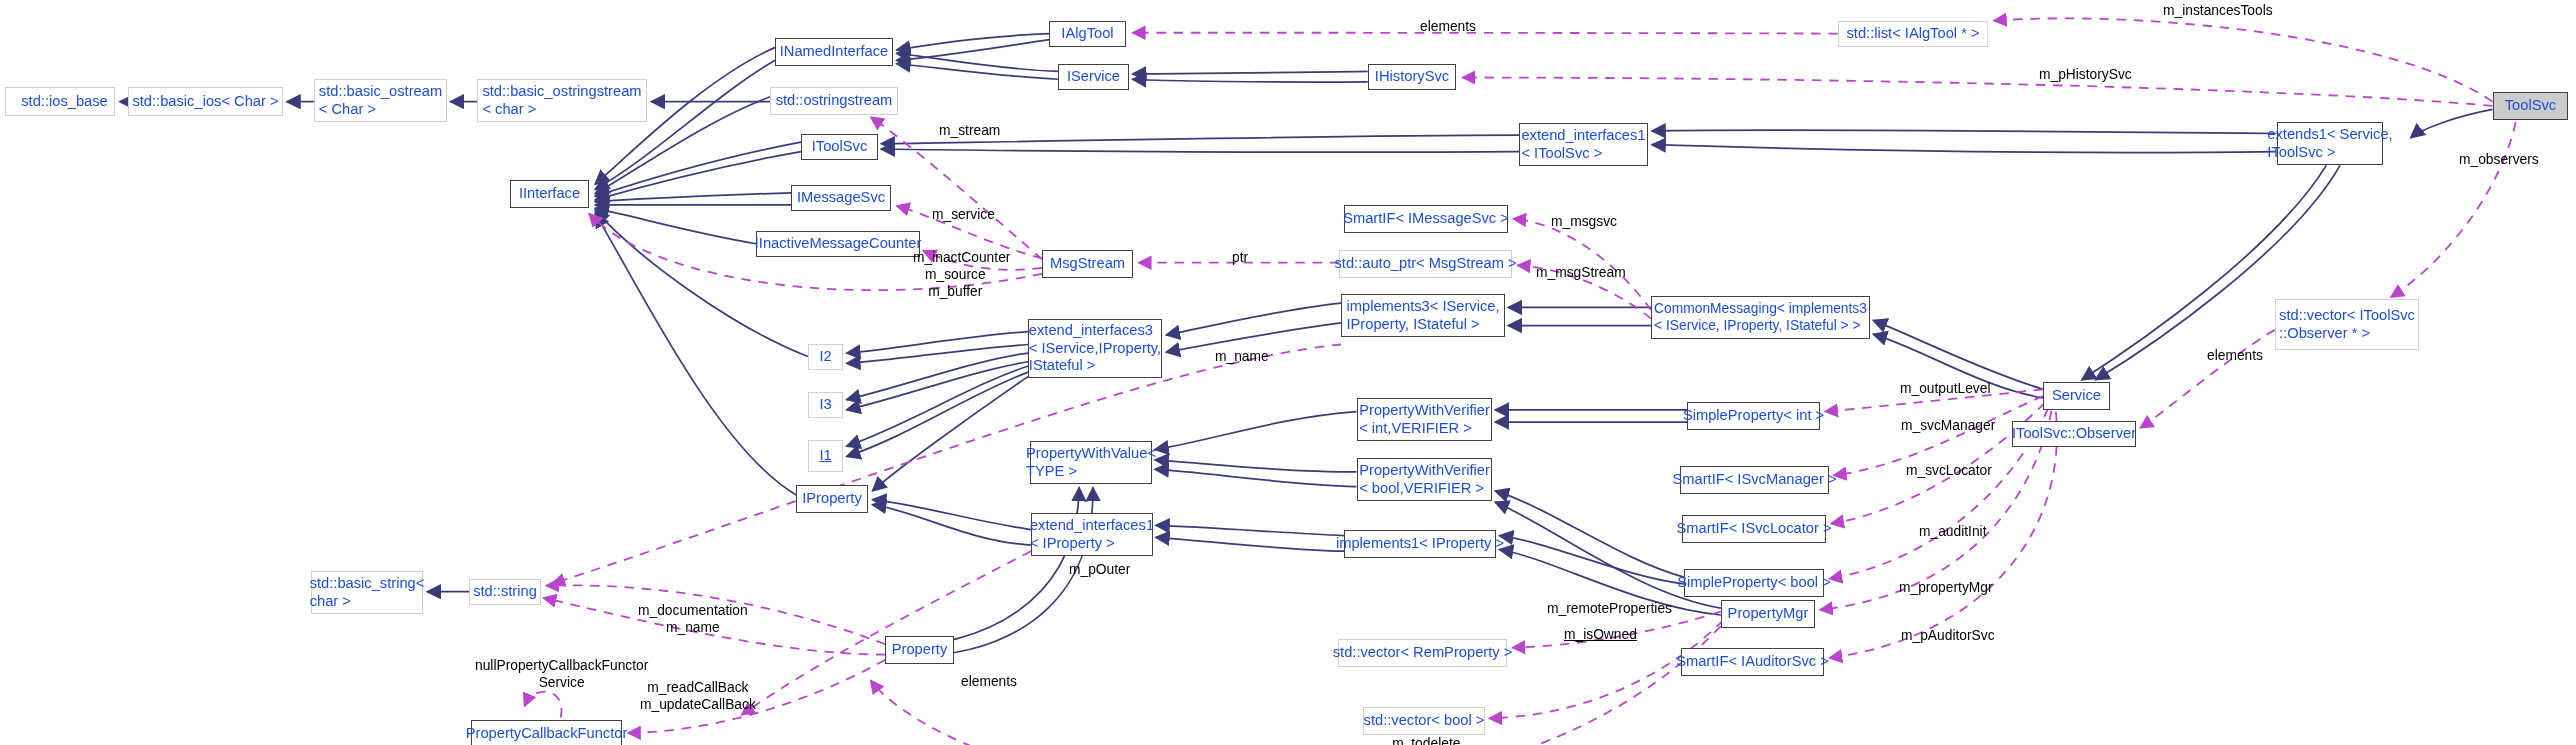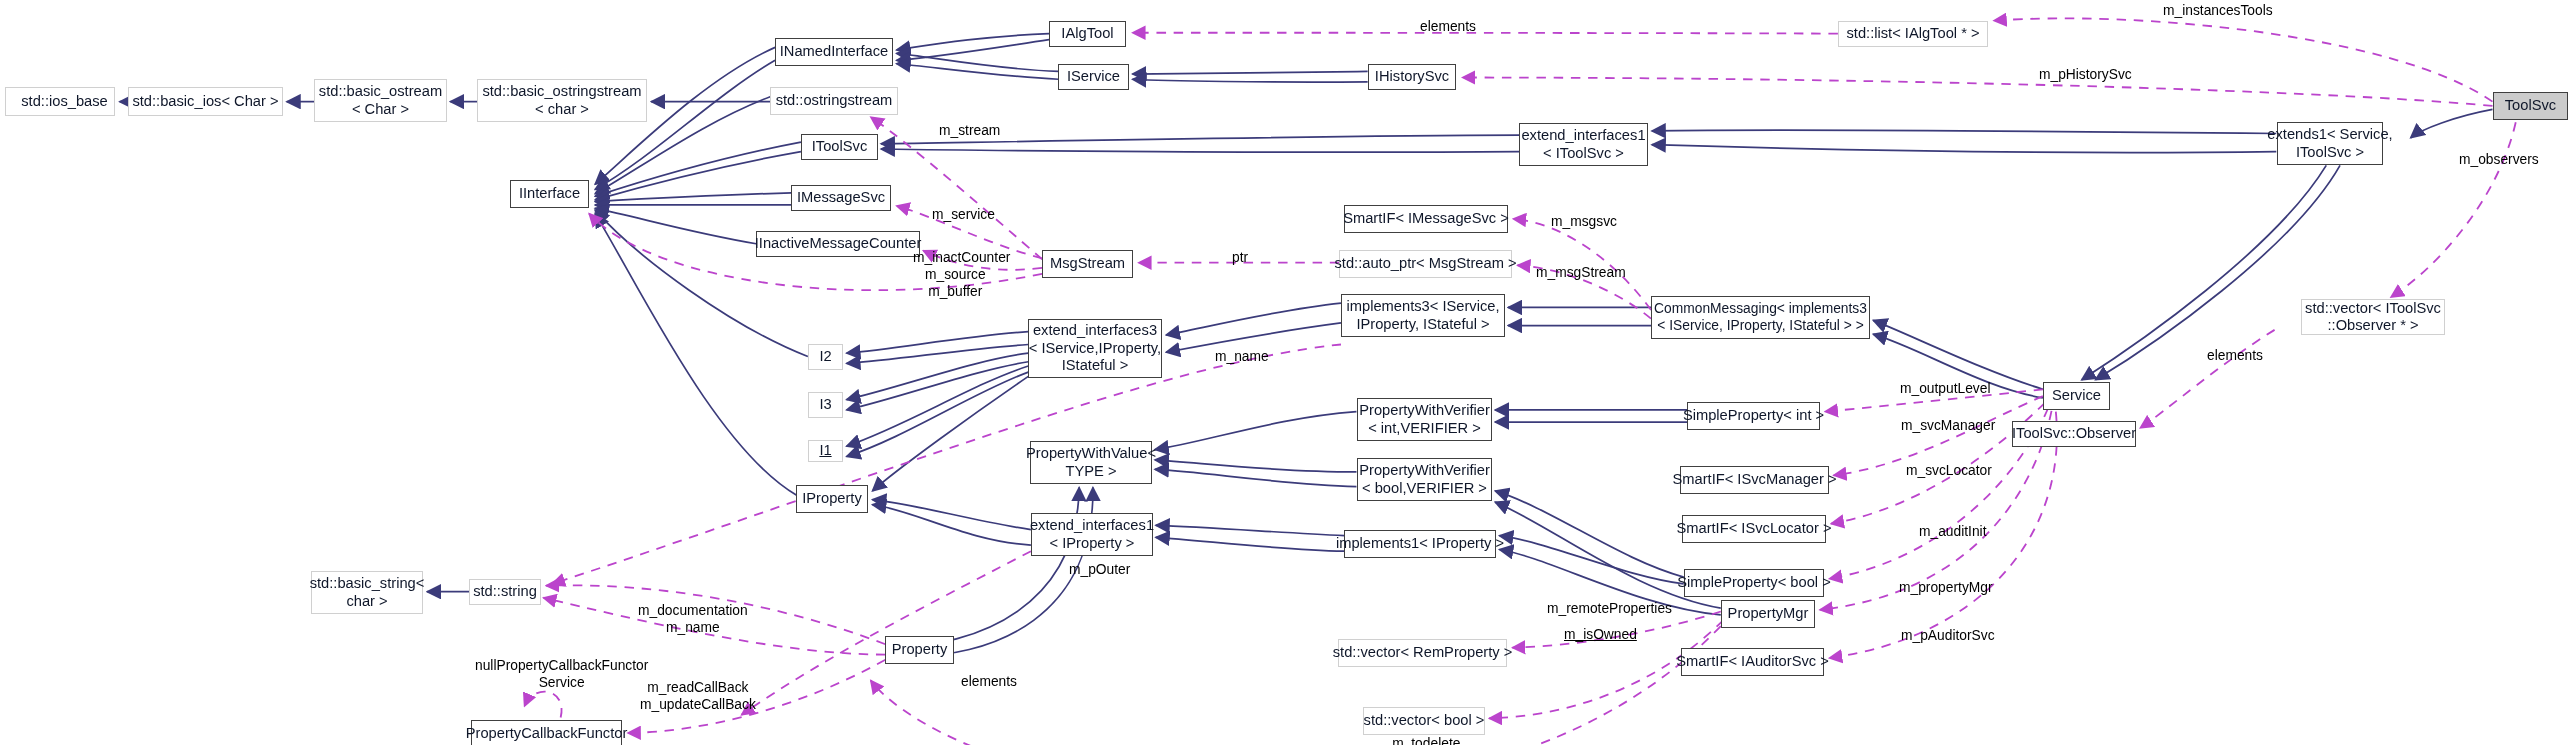--- a/index.html
+++ b/index.html
@@ -21,24 +21,23 @@
     width: 2576px;
     height: 745px;
     pointer-events: none;
   }
   .node {
     position: absolute;
     box-sizing: border-box;
     display: flex;
     align-items: center;
     justify-content: center;
-    text-align: center;
     font-size: 14.7px;
     line-height: 1.18;
-    color: #0f172a;
+    color: #1d4ed8;
     background: #ffffff;
     white-space: pre;
     padding: 0.9px 3.4px;
     z-index: 5;
   }
   
   .node.solid {
     border: 1.4px solid #404040;
   }
   
@@ -235,34 +234,34 @@
   <div class="node solid" style="left:756px;top:231px;width:164px;height:26px;">IInactiveMessageCounter</div>
   <div class="node solid" style="left:510px;top:180px;width:79px;height:27.6px;">IInterface</div>
   <div class="node solid" style="left:1042px;top:250px;width:91px;height:27.6px;">MsgStream</div>
   <div class="node light" style="left:1339px;top:250px;width:173px;height:27.6px;">std::auto_ptr&lt; MsgStream &gt;</div>
   <div class="node solid" style="left:1344px;top:205px;width:164px;height:27.6px;">SmartIF&lt; IMessageSvc &gt;</div>
   <div class="node solid" style="left:1519px;top:123px;width:129px;height:43px;">extend_interfaces1
 &lt; IToolSvc &gt;</div>
   <div class="node solid" style="left:2277px;top:122px;width:106px;height:43px;">extends1&lt; Service,
 IToolSvc &gt;</div>
   <div class="node focus" style="left:2493px;top:92px;width:75px;height:27.6px;">ToolSvc</div>
-  <div class="node light" style="left:2275px;top:299px;width:144px;height:36px;margin-left:26px;">std::vector&lt; IToolSvc
+  <div class="node light" style="left:2275px;top:299px;width:144px;height:51px;">std::vector&lt; IToolSvc
 ::Observer * &gt;</div>
   <div class="node solid" style="left:1341px;top:294px;width:164px;height:43px;">implements3&lt; IService,
 IProperty, IStateful &gt;</div>
   <div class="node solid" style="left:1651px;top:296px;width:219px;height:43px;font-size:13.8px;">CommonMessaging&lt; implements3
 &lt; IService, IProperty, IStateful &gt; &gt;</div>
   <div class="node solid" style="left:1028px;top:319px;width:134px;height:59px;">extend_interfaces3
 &lt; IService,IProperty,
 IStateful &gt;</div>
   <div class="node solid" style="left:2043px;top:382px;width:67px;height:27.6px;">Service</div>
   <div class="node solid" style="left:2012px;top:421px;width:124px;height:26px;">IToolSvc::Observer</div>
   <div class="node light" style="left:808px;top:344px;width:35px;height:26px;">I2</div>
   <div class="node light" style="left:808px;top:392px;width:35px;height:26px;">I3</div>
-  <div class="node light" style="left:808px;top:440px;width:35px;height:22px;text-decoration:underline;">I1</div>
+  <div class="node light" style="left:808px;top:440px;width:35px;height:32px;text-decoration:underline;">I1</div>
   <div class="node solid" style="left:796px;top:485px;width:72px;height:27.6px;">IProperty</div>
   <div class="node solid" style="left:1357px;top:398px;width:135px;height:43px;">PropertyWithVerifier
 &lt; int,VERIFIER &gt;</div>
   <div class="node solid" style="left:1357px;top:458px;width:135px;height:43px;">PropertyWithVerifier
 &lt; bool,VERIFIER &gt;</div>
   <div class="node solid" style="left:1030px;top:441px;width:122px;height:43px;">PropertyWithValue&lt;
 TYPE &gt;</div>
   <div class="node solid" style="left:1031px;top:513px;width:122px;height:43px;">extend_interfaces1
 &lt; IProperty &gt;</div>
   <div class="node solid" style="left:1344px;top:530px;width:152px;height:27.6px;">implements1&lt; IProperty &gt;</div>

